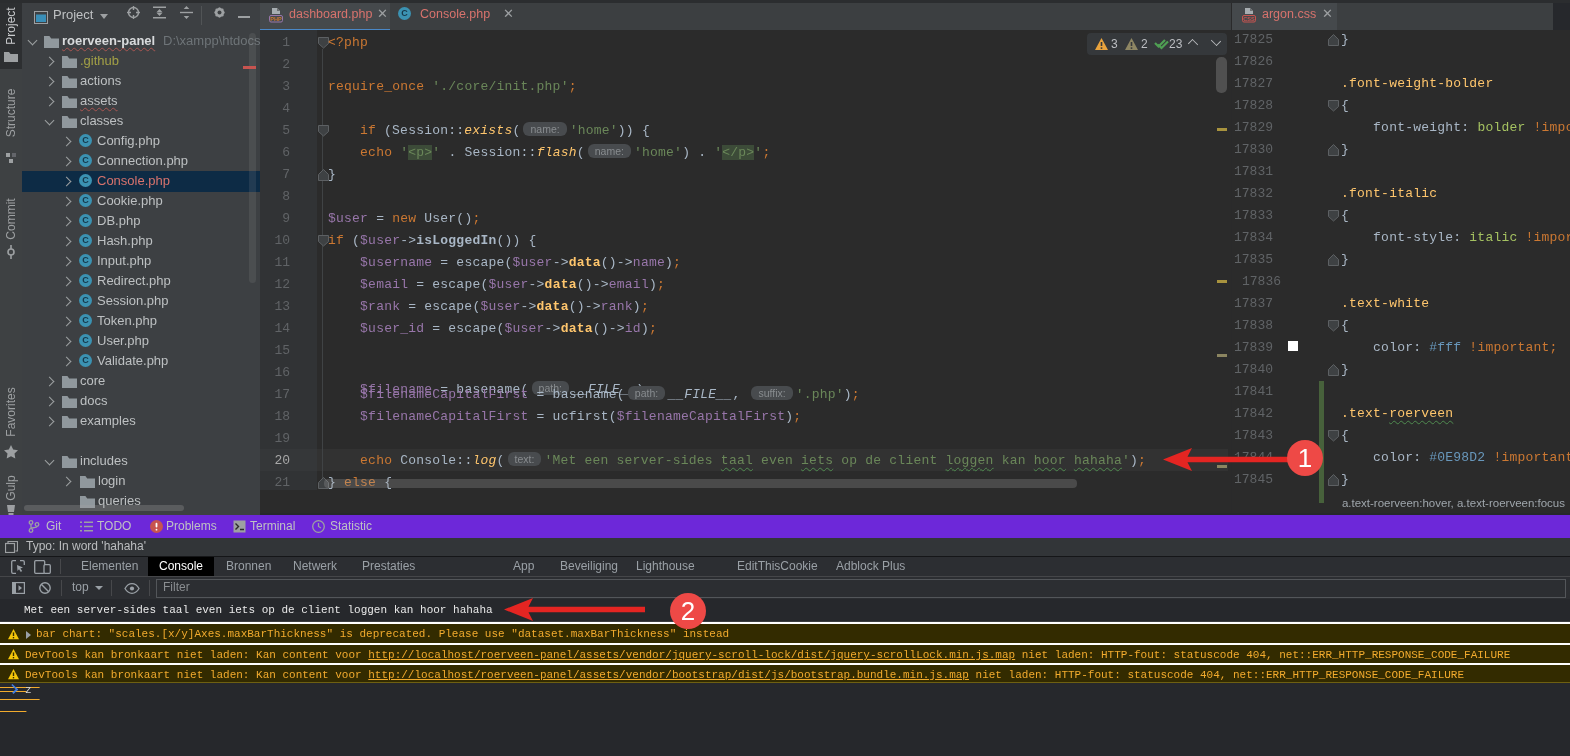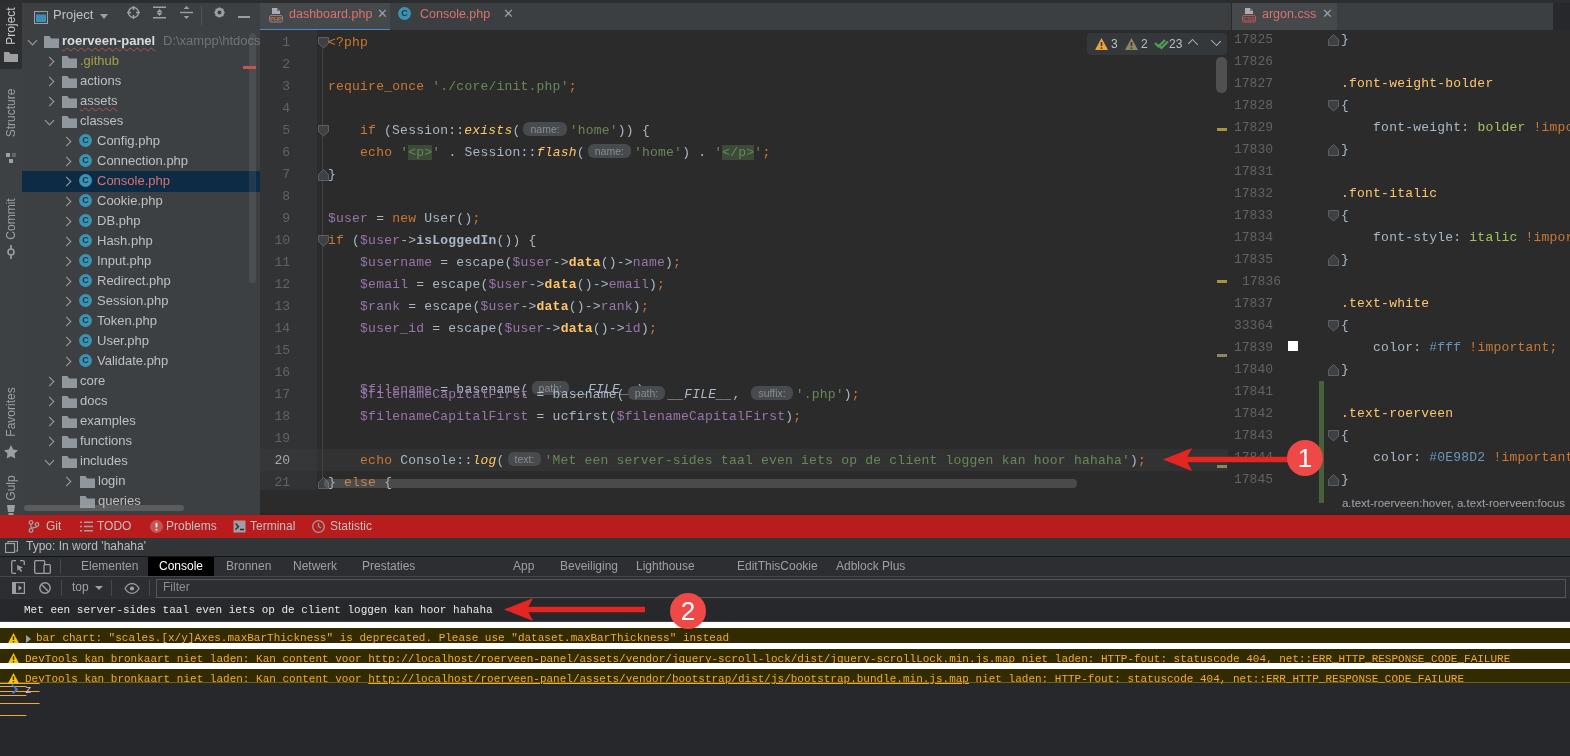--- a/index.html
+++ b/index.html
@@ -29,29 +29,29 @@
         letter-spacing:0.22px; }
   .num { position:absolute; height:22px; line-height:22px; font-size:13px;
          font-family:"Liberation Mono", monospace; color:#606366; text-align:right; }
   .kw { color:#cc7832; } .str { color:#6a8759; } .vr { color:#9876aa; }
   .fn { color:#ffc66d; font-weight:bold; } .fni { color:#ffc66d; font-style:italic; }
   .mag { font-style:italic; }
   .pill { display:inline-block; background:#484b4e; color:#888c8f; border-radius:6px;
           font-family:"Liberation Sans", sans-serif; font-size:10.5px; line-height:14px;
           padding:0 7px; vertical-align:1px; letter-spacing:0;
           margin-left:3px; margin-right:-5px; }
-  .wavy { text-decoration-style:wavy;
+  .wavy { text-decoration:underline; text-decoration-style:wavy;
           text-decoration-color:#4f8a4f; text-decoration-thickness:1px;
           text-underline-offset:3px; text-decoration-skip-ink:none; }
   .tag { background:#3c4b38; }
   .sel { color:#ffc66d; } .val { color:#a5c261; } .hex { color:#6897bb; }
   
   .dtxt { color:#9aa0a6; font-size:12px; }
   .warn { position:absolute; left:0; width:1570px; background:#332b00;
-          border-top:6px solid #ffffff; color:#f2ab2d; font-size:11px;
+          border-top:2px solid #ffffff; color:#f2ab2d; font-size:11px;
           font-family:"Liberation Mono", monospace; white-space:pre;text-decoration:underline; }
 </style>
 </head>
 <body>
 <div id="root">
   <div class="abs" style="left:0; top:0; width:1570px; height:3px; background:#2b2d2f; z-index:5;"></div>
 
   <div id="lstrip" class="abs">
     <div class="abs" style="left:0; top:0; width:22px; height:69px; background:#2d2f31;"></div>
     <div class="vlabel" style="left:-9px; top:19px; width:40px; text-align:center; color:#c8cacc;">Project</div>
@@ -202,25 +202,20 @@
       </div>
     <div class="trow" style="top:391px;">
         <i class="chr" style="left:24px; top:7px;"></i>
         <i class="fld" style="left:40px; top:5px;"></i>
         <span style="position:absolute; left:58px;">docs</span>
       </div>
     <div class="trow" style="top:411px;">
         <i class="chr" style="left:24px; top:7px;"></i>
         <i class="fld" style="left:40px; top:5px;"></i>
         <span style="position:absolute; left:58px;">examples</span>
-      </div>
-    <div class="trow" style="top:431px;">
-        <i class="chr" style="left:24px; top:7px;"></i>
-        <i class="fld" style="left:40px; top:5px;"></i>
-        <span style="position:absolute; left:58px;">functions</span>
       </div>
     <div class="trow" style="top:451px;">
         <i class="chd" style="left:24px; top:6px;"></i>
         <i class="fld" style="left:40px; top:5px;"></i>
         <span style="position:absolute; left:58px;">includes</span>
       </div>
     <div class="trow" style="top:471px;">
         <i class="chr" style="left:41px; top:7px;"></i>
         <i class="fld" style="left:58px; top:5px;"></i>
         <span style="position:absolute; left:76px;">login</span>
@@ -356,21 +351,21 @@
     <div class="num" style="left:0; top:65px;  width:41px;">17828</div>
     <div class="num" style="left:0; top:87px;  width:41px;">17829</div>
     <div class="num" style="left:0; top:109px; width:41px;">17830</div>
     <div class="num" style="left:0; top:131px; width:41px;">17831</div>
     <div class="num" style="left:0; top:153px; width:41px;">17832</div>
     <div class="num" style="left:0; top:175px; width:41px;">17833</div>
     <div class="num" style="left:0; top:197px; width:41px;">17834</div>
     <div class="num" style="left:0; top:219px; width:41px;">17835</div>
     <div class="num" style="left:8px; top:241px; width:41px;">17836</div>
     <div class="num" style="left:0; top:263px; width:41px;">17837</div>
-    <div class="num" style="left:0; top:285px; width:41px;">33364</div>
+    <div class="num" style="left:0; top:285px; width:41px;">17838</div>
     <div class="num" style="left:0; top:307px; width:41px;">17839</div>
     <div class="num" style="left:0; top:329px; width:41px;">17840</div>
     <div class="num" style="left:0; top:351px; width:41px;">17841</div>
     <div class="num" style="left:0; top:373px; width:41px;">17842</div>
     <div class="num" style="left:0; top:395px; width:41px;">17843</div>
     <div class="num" style="left:0; top:417px; width:41px;">17844</div>
     <div class="num" style="left:0; top:439px; width:41px;">17845</div>
     <div class="abs" style="left:56px; top:311px; width:10px; height:10px; background:#ffffff;"></div>
     <div class="abs" style="left:87px; top:351px; width:5px; height:122px; background:#47613b;"></div>
     <svg class="abs" style="left:96px; top:4px;" width="11" height="12" viewBox="0 0 11 12">
@@ -413,21 +408,21 @@
     <div class="cl" style="left:109px; top:285px;">{</div>
     <div class="cl" style="left:109px; top:307px;">    color: <span class="hex">#fff</span> <span class="kw">!important;</span></div>
     <div class="cl" style="left:109px; top:329px;">}</div>
     <div class="cl" style="left:109px; top:373px;"><span class="sel">.text-<span class="wavy">roerveen</span></span></div>
     <div class="cl" style="left:109px; top:395px;">{</div>
     <div class="cl" style="left:109px; top:417px;">    color: <span class="hex">#0E98D2</span> <span class="kw">!important;</span></div>
     <div class="cl" style="left:109px; top:439px;">}</div>
     <div class="abs" style="right:5px; top:467px; font-size:11.5px; color:#9fa6ac;">a.text-roerveen:hover, a.text-roerveen:focus</div>
   </div>
 
-  <div id="gitbar" class="abs" style="left:0; top:515px; width:1570px; height:23px; background:#b91c1c; color:#bfc1c3; font-size:12px;">
+  <div id="gitbar" class="abs" style="left:0; top:515px; width:1570px; height:23px; background:#6d28d9; color:#bfc1c3; font-size:12px;">
     <svg class="abs" style="left:28px; top:5px;" width="12" height="13" viewBox="0 0 12 13">
         <circle cx="3" cy="2.5" r="1.8" fill="none" stroke="#9da0a2" stroke-width="1.3"></circle>
         <circle cx="3" cy="10.5" r="1.8" fill="none" stroke="#9da0a2" stroke-width="1.3"></circle>
         <circle cx="9" cy="4.5" r="1.8" fill="none" stroke="#9da0a2" stroke-width="1.3"></circle>
         <path fill="none" stroke="#9da0a2" stroke-width="1.3" d="M3 4.5v4M9 6.3c0 2-6 1-6 2.2"></path>
       </svg>
     <div class="abs" style="left:46px; top:0; height:23px; line-height:22px;">Git</div>
     <svg class="abs" style="left:80px; top:6px;" width="13" height="11" viewBox="0 0 13 11">
         <path stroke="#9da0a2" stroke-width="1.5" d="M0 1.2h2M0 5.5h2M0 9.8h2M4 1.2h9M4 5.5h9M4 9.8h9"></path>
       </svg>

